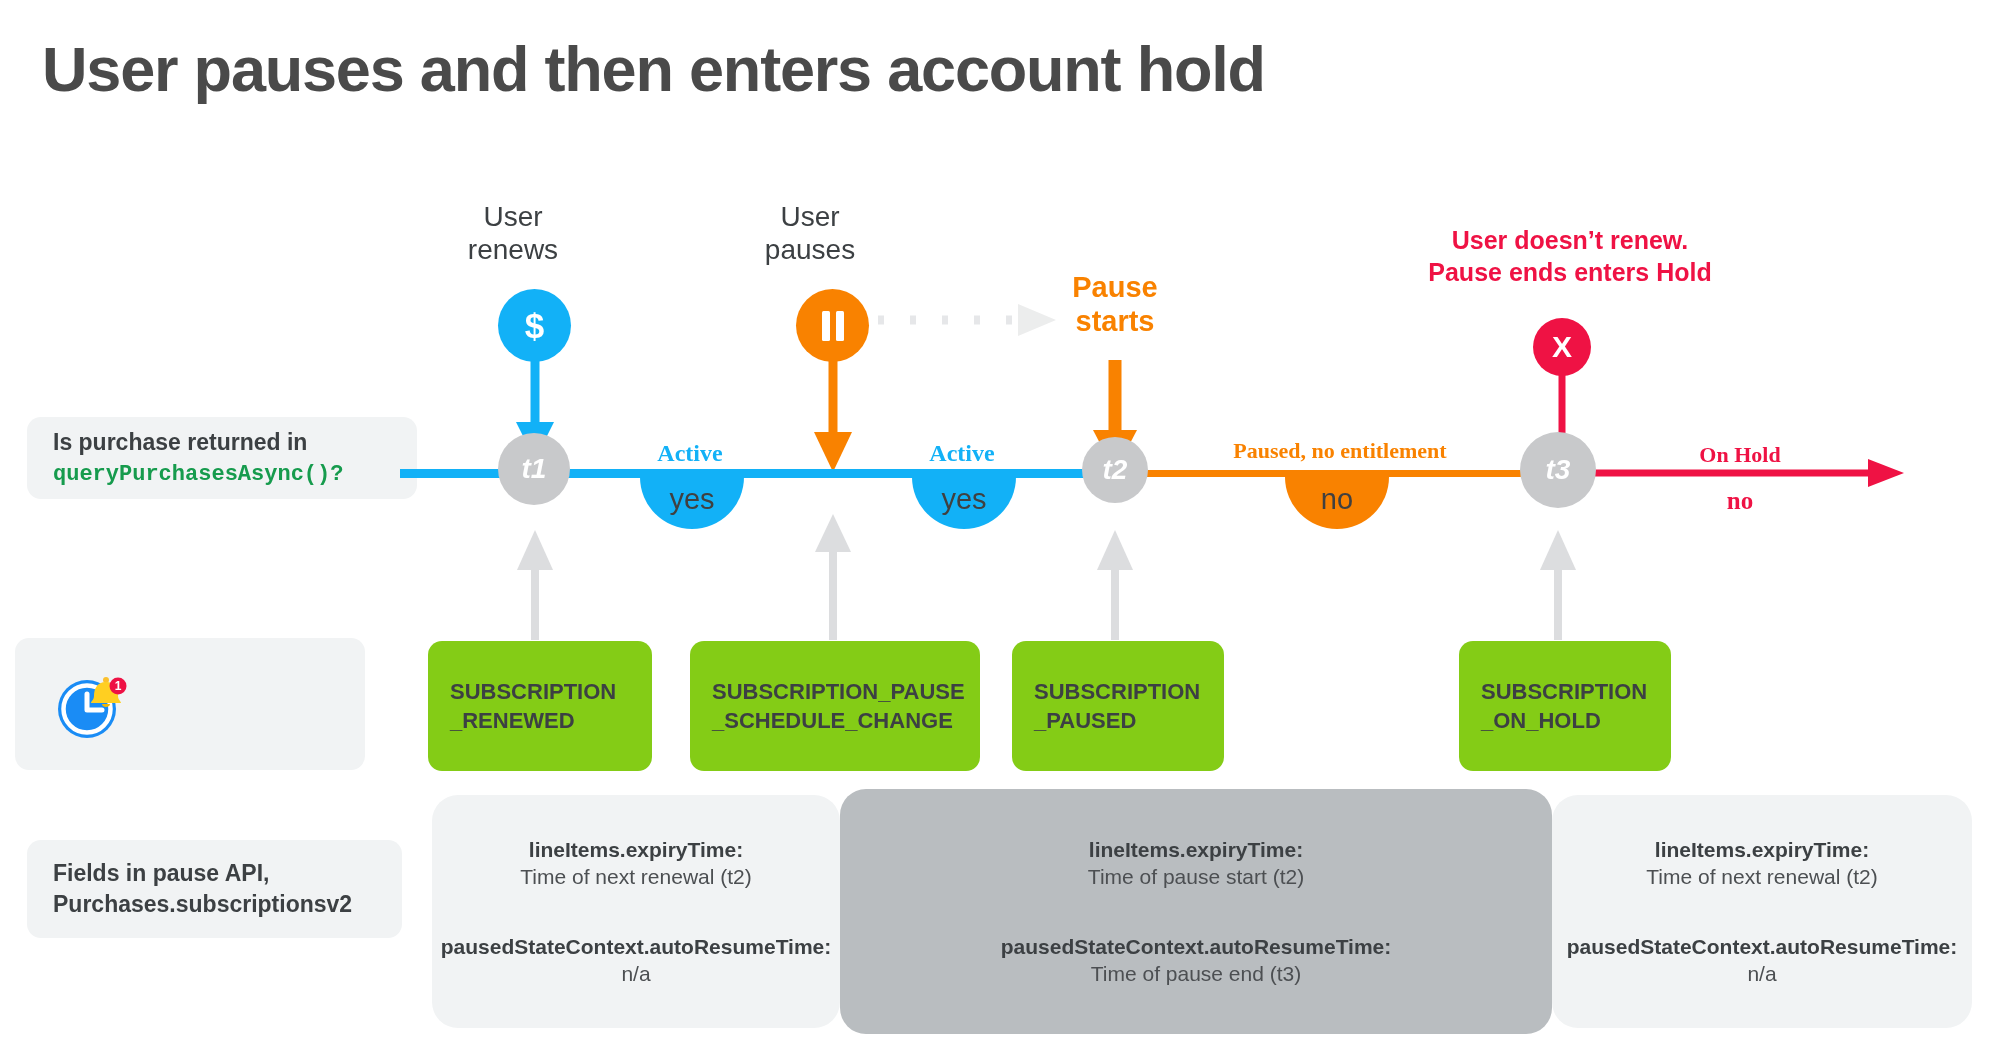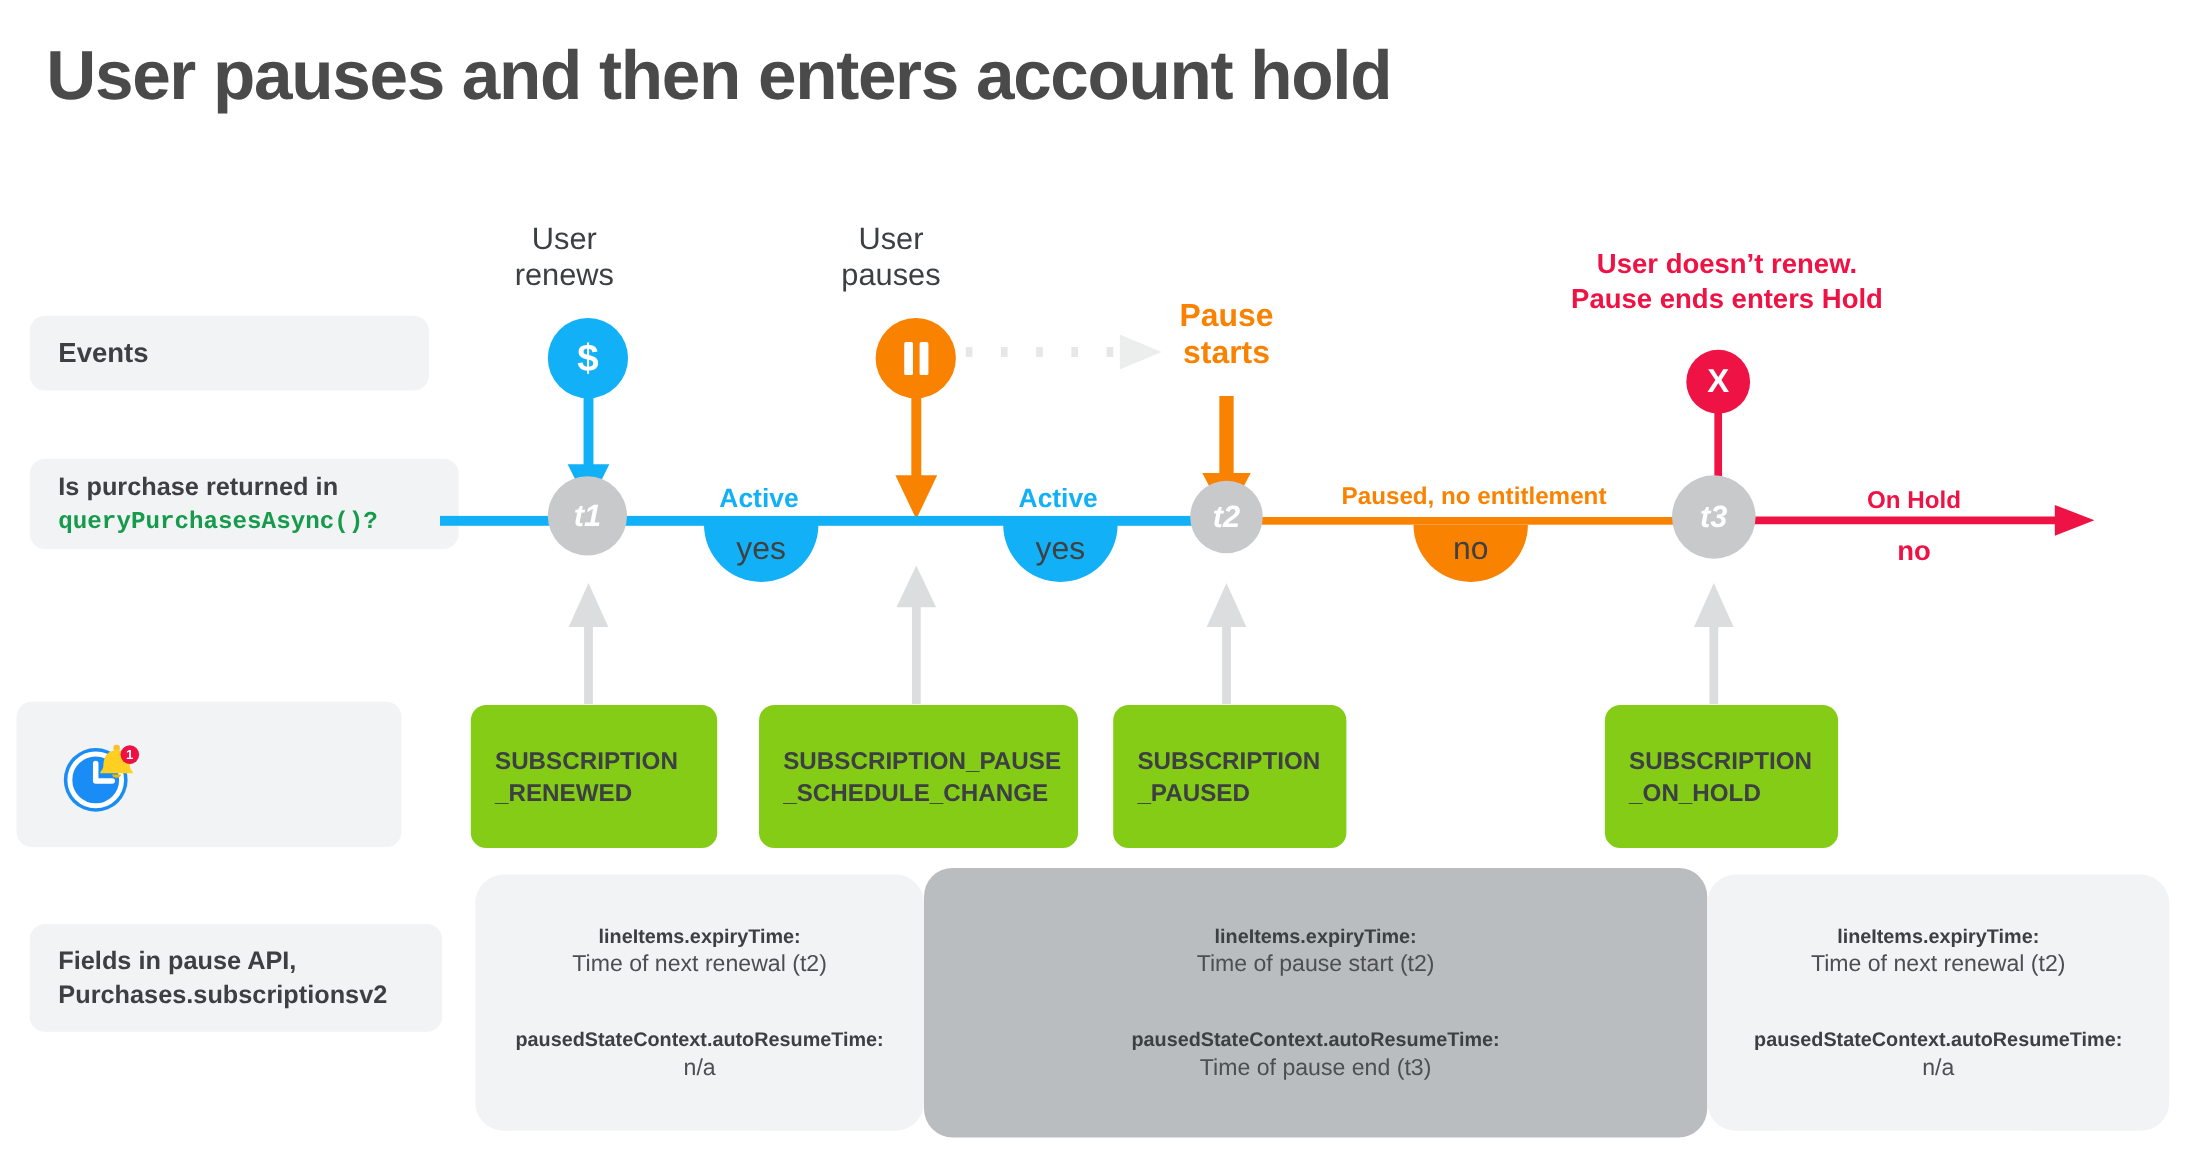--- a/index.html
+++ b/index.html
@@ -56,21 +56,21 @@
     color:#ffffff;font-size:28px;font-weight:700;font-style:italic;
   }
   .halfcircle{
     position:absolute;
     border-bottom-left-radius:999px;border-bottom-right-radius:999px;
     display:flex;align-items:flex-start;justify-content:center;
     color:#404040;font-size:29px;font-weight:400;
     padding-top:6px;box-sizing:border-box;
   }
   .seg-label{
-    position:absolute;font-size:24px;font-weight:700;text-align:center;white-space:nowrap;
+    position:absolute;font-size:24px;font-weight:700;text-align:center;white-space:nowrap;font-family:Liberation Serif, serif;
   }
 
   
   .ev-caption{position:absolute;text-align:center;font-size:28px;line-height:1.18;color:#3c4043;white-space:nowrap;}
   .ev-caption.em{font-weight:700;}
   .ev-circle{
     position:absolute;border-radius:50%;
     display:flex;align-items:center;justify-content:center;
     color:#fff;font-weight:700;
   }
@@ -90,36 +90,33 @@
   .field-card{
     position:absolute;
     border-radius:26px;
     box-sizing:border-box;
     display:flex;flex-direction:column;align-items:center;justify-content:center;
     text-align:center;
     padding:26px 18px;
   }
   .field-card.light{background:#f1f3f4;}
   .field-card.dark{background:#b9bdc0;}
-  .fk{font-size:18px;font-weight:700;color:#3c4043;}
+  .fk{font-size:21px;font-weight:700;color:#3c4043;}
   .fv{font-size:21px;font-weight:400;color:#4c4f52;margin-top:3px;}
   .fgap{height:46px;}
 
   svg{display:block;overflow:visible;}
 </style>
 </head>
 <body>
 
 <div id="stage">
 
   <div class="abs" id="page-title">User pauses and then enters account hold</div>
 
-  <div class="abs row-label" id="label-events">
-    <span class="txt">Events</span>
-  </div>
 
   <div class="abs row-label" id="label-query">
     <span class="txt">
       <span>Is purchase returned in</span><br>
       <span class="code-green">queryPurchasesAsync()?</span>
     </span>
   </div>
 
   <div class="abs row-label" id="label-rtdn">
     <span class="rtdn-icon">

